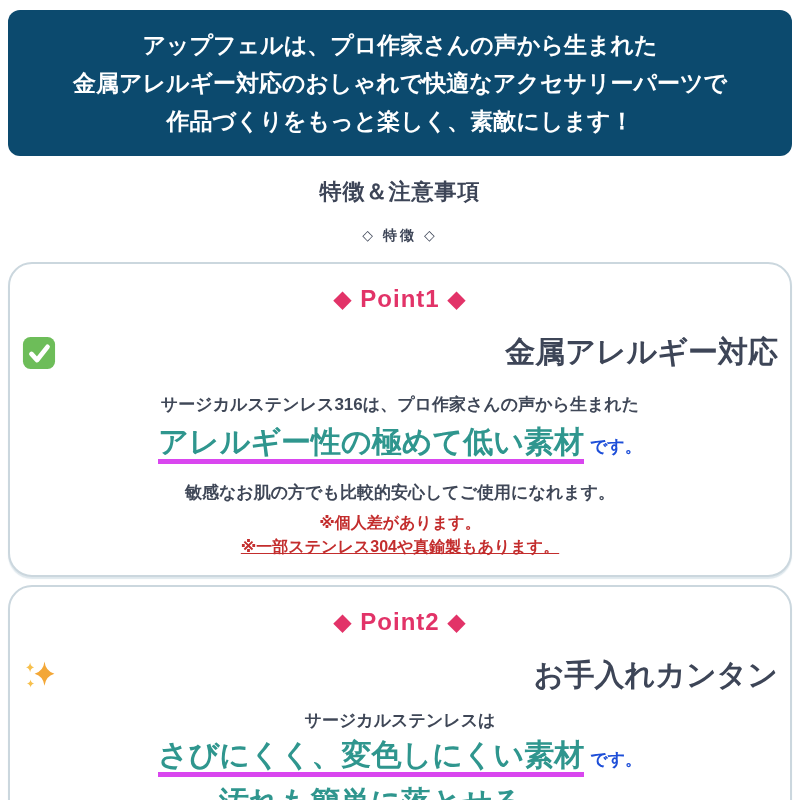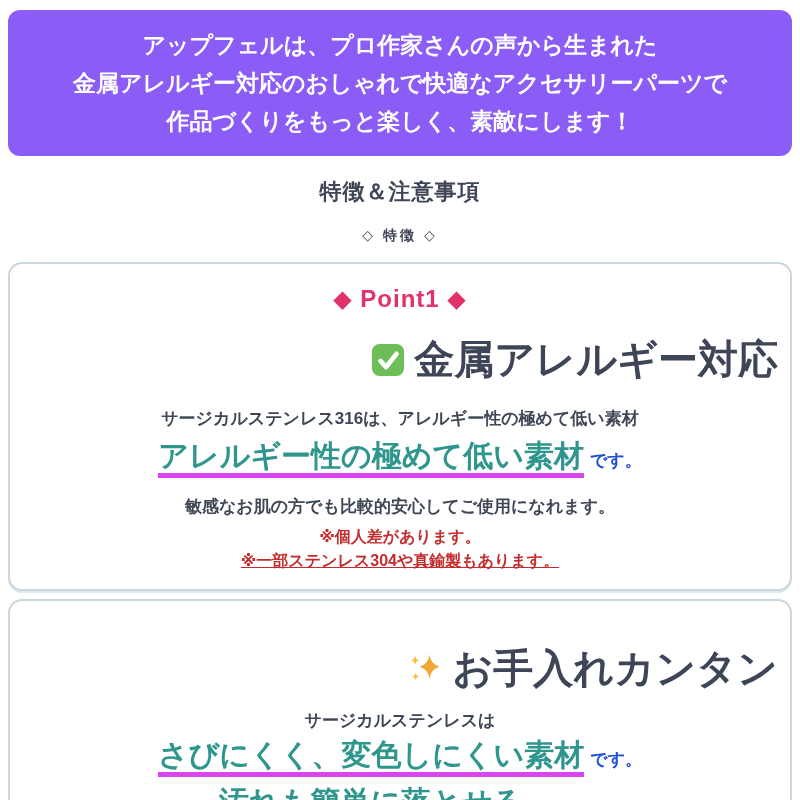--- a/index.html
+++ b/index.html
@@ -6,21 +6,21 @@
   html, body {
     margin: 0; padding: 0;
     width: 800px; height: 800px;
     background: #ffffff;
     font-family: "Liberation Sans", "DejaVu Sans", sans-serif;
     color: #3d4557;
     overflow: hidden;
   }
   .banner {
     margin: 10px 8px 0;
-    background: #8b5cf6;
+    background: #0c4a6e;
     border-radius: 12px;
     padding: 16px 6px;
     text-align: center;
     color: #ffffff;
     font-weight: bold;
     font-size: 23px;
     line-height: 38px;
   }
   .section-title {
     margin-top: 21px;
@@ -33,39 +33,39 @@
     margin-top: 20px;
     text-align: center;
     font-size: 14px;
     font-weight: bold;
     letter-spacing: 3px;
   }
   .card {
     margin: 17px 8px 0;
     background: #ffffff;
     border: 2px solid #cbd7de;
-    border-radius: 14px;
+    border-radius: 24px;
     box-shadow: 0 2px 1px rgba(185, 205, 215, 0.45);
     text-align: center;
     padding: 21px 12px 17px;
   }
   .card + .card { margin-top: 8px; }
   .point-label {
     font-size: 24px;
     font-weight: bold;
     color: #e23368;
     letter-spacing: 1px;
   }
   .card-heading {
     margin-top: 19px;
     display: flex;
     align-items: center;
-    justify-content: flex-end;
+    justify-content: space-between;
     gap: 9px;
-    font-size: 40px;
+    font-size: 30px;
     font-weight: bold;
     color: #3d4557;
   }
   .card-heading .icon { display: inline-flex; flex: 0 0 auto; }
   .body-line {
     margin-top: 20px;
     font-size: 17px;
     font-weight: bold;
     color: #3f4757;
   }
@@ -113,30 +113,31 @@
   <div class="point-label">◆ Point1 ◆</div>
   <div class="card-heading">
     <span class="icon">
       <svg width="34" height="34" viewBox="0 0 36 36" aria-hidden="true">
         <rect x="1" y="1" width="34" height="34" rx="8" fill="#6dbd59"></rect>
         <path d="M10 19 L16 25.5 L27 11.5" fill="none" stroke="#ffffff" stroke-width="5" stroke-linecap="round" stroke-linejoin="round"></path>
       </svg>
     </span>
     <span>金属アレルギー対応</span>
   </div>
-  <div class="body-line">サージカルステンレス316は、アレルギー性の極めて低い素材</div>
+  <div class="body-line">サージカルステンレス316は、プロ作家さんの声から生まれた</div>
   <div class="hl-line">
     <span class="hl">アレルギー性の極めて低い素材</span><span class="hl-suffix">です。</span>
   </div>
   <div class="body-line">敏感なお肌の方でも比較的安心してご使用になれます。</div>
   <div class="note">※個人差があります。</div>
   <div class="note">※一部ステンレス304や真鍮製もあります。</div>
 </div>
 
 <div class="card card2">
+  <div class="point-label">◆ Point2 ◆</div>
   <div class="card-heading">
     <span class="icon">
       <svg width="36" height="36" viewBox="0 0 40 40" aria-hidden="true">
         <path d="M25 5 Q26.2 15.8 36 18.5 Q26.2 21.2 25 32 Q23.8 21.2 14 18.5 Q23.8 15.8 25 5 Z" fill="#f3a737"></path>
         <path d="M9 6 Q9.6 10.4 13.5 11.5 Q9.6 12.6 9 17 Q8.4 12.6 4.5 11.5 Q8.4 10.4 9 6 Z" fill="#f7c04d"></path>
         <path d="M9.5 25 Q10 28.6 13.5 29.5 Q10 30.4 9.5 34 Q9 30.4 5.5 29.5 Q9 28.6 9.5 25 Z" fill="#f7c04d"></path>
       </svg>
     </span>
     <span>お手入れカンタン</span>
   </div>

